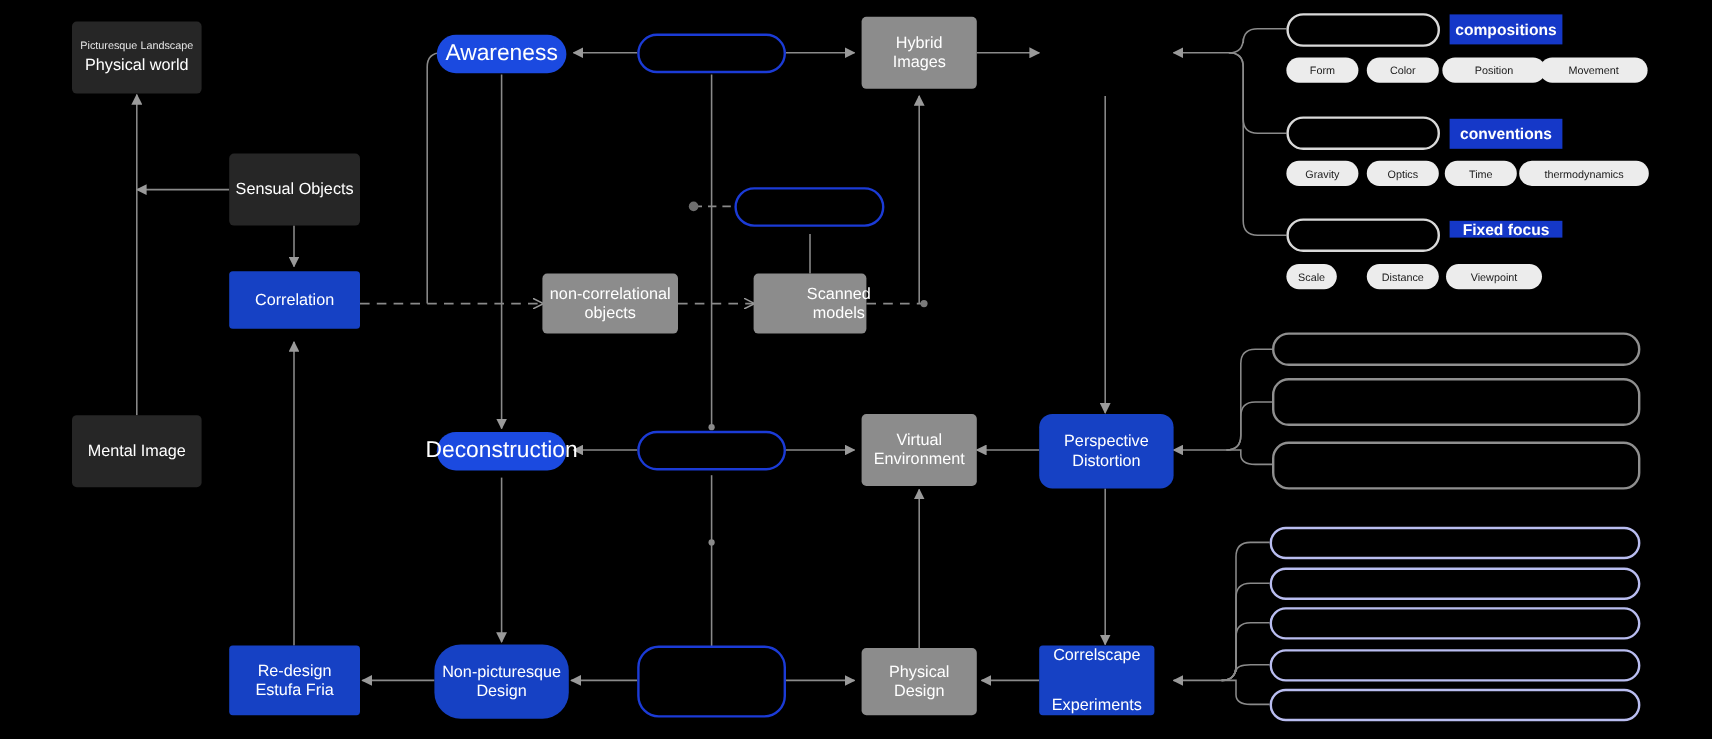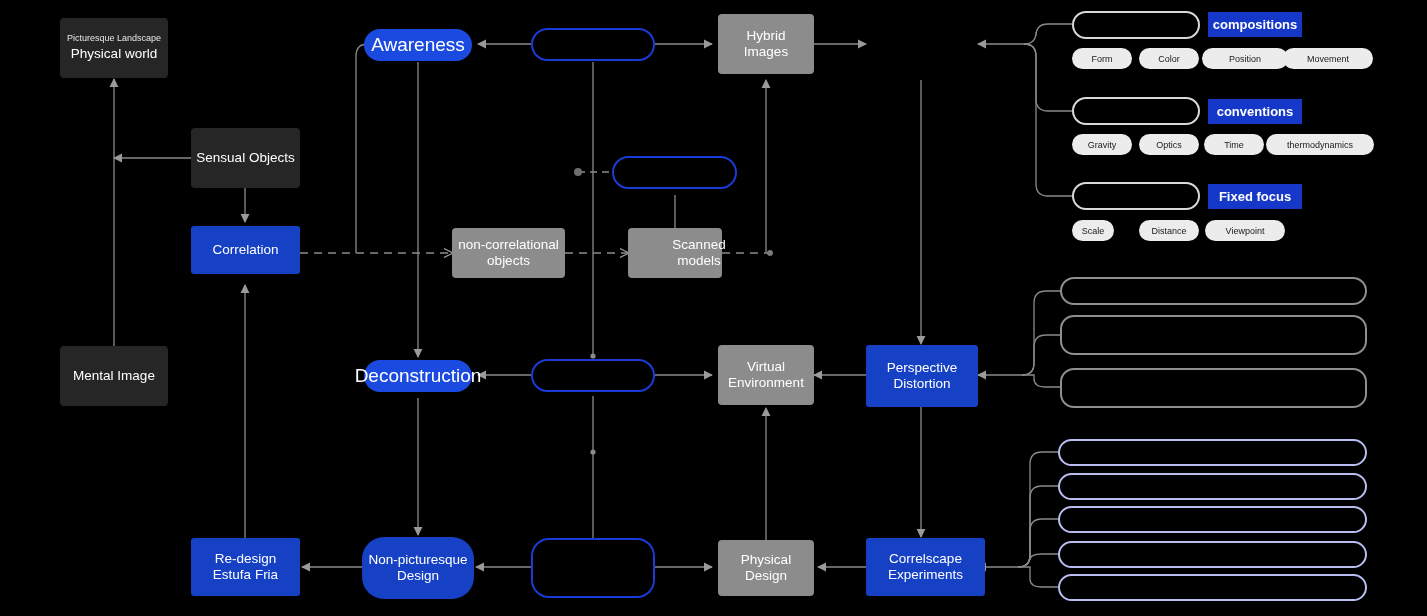--- a/index.html
+++ b/index.html
@@ -208,26 +208,26 @@
     <span>Virtual</span>
     <span>Environment</span>
   </div>
 
   <div class="node n-gray" style="left:718px; top:540px; width:96px; height:56px;">
     <span>Physical</span>
     <span>Design</span>
   </div>
 
 
-  <div class="node n-blue" style="left:866px; top:345px; width:112px; height:62px;">
+  <div class="node n-blue" style="left:866px; top:345px; width:112px; height:62px;border-radius:11px;">
     <span>Perspective</span>
     <span>Distortion</span>
   </div>
 
-  <div class="node n-blue" style="left:866px; top:538px; width:119px; height:58px;">
+  <div class="node n-blue" style="left:866px; top:538px; width:96px; height:58px;justify-content:space-between;">
     <span>Correlscape</span>
     <span>Experiments</span>
   </div>
 
   <div class="node o-white" style="left:1072px; top:11px; width:128px; height:28px;">
     <span></span>
   </div>
   <div class="tag-blue" style="left:1208px; top:12px; width:94px; height:25px;">
     <span>compositions</span>
   </div>
@@ -259,21 +259,21 @@
   <div class="pill" style="left:1204px; top:134px; width:60px; height:21px;">
     <span>Time</span>
   </div>
   <div class="pill" style="left:1266px; top:134px; width:108px; height:21px;">
     <span>thermodynamics</span>
   </div>
 
   <div class="node o-white" style="left:1072px; top:182px; width:128px; height:28px;">
     <span></span>
   </div>
-  <div class="tag-blue" style="left:1208px; top:184px; width:94px; height:25px;">
+  <div class="tag-blue" style="left:1208px; top:184px; width:94px; height:14px;">
     <span>Fixed focus</span>
   </div>
   <div class="pill" style="left:1072px; top:220px; width:42px; height:21px;">
     <span>Scale</span>
   </div>
   <div class="pill" style="left:1139px; top:220px; width:60px; height:21px;">
     <span>Distance</span>
   </div>
   <div class="pill" style="left:1205px; top:220px; width:80px; height:21px;">
     <span>Viewpoint</span>

